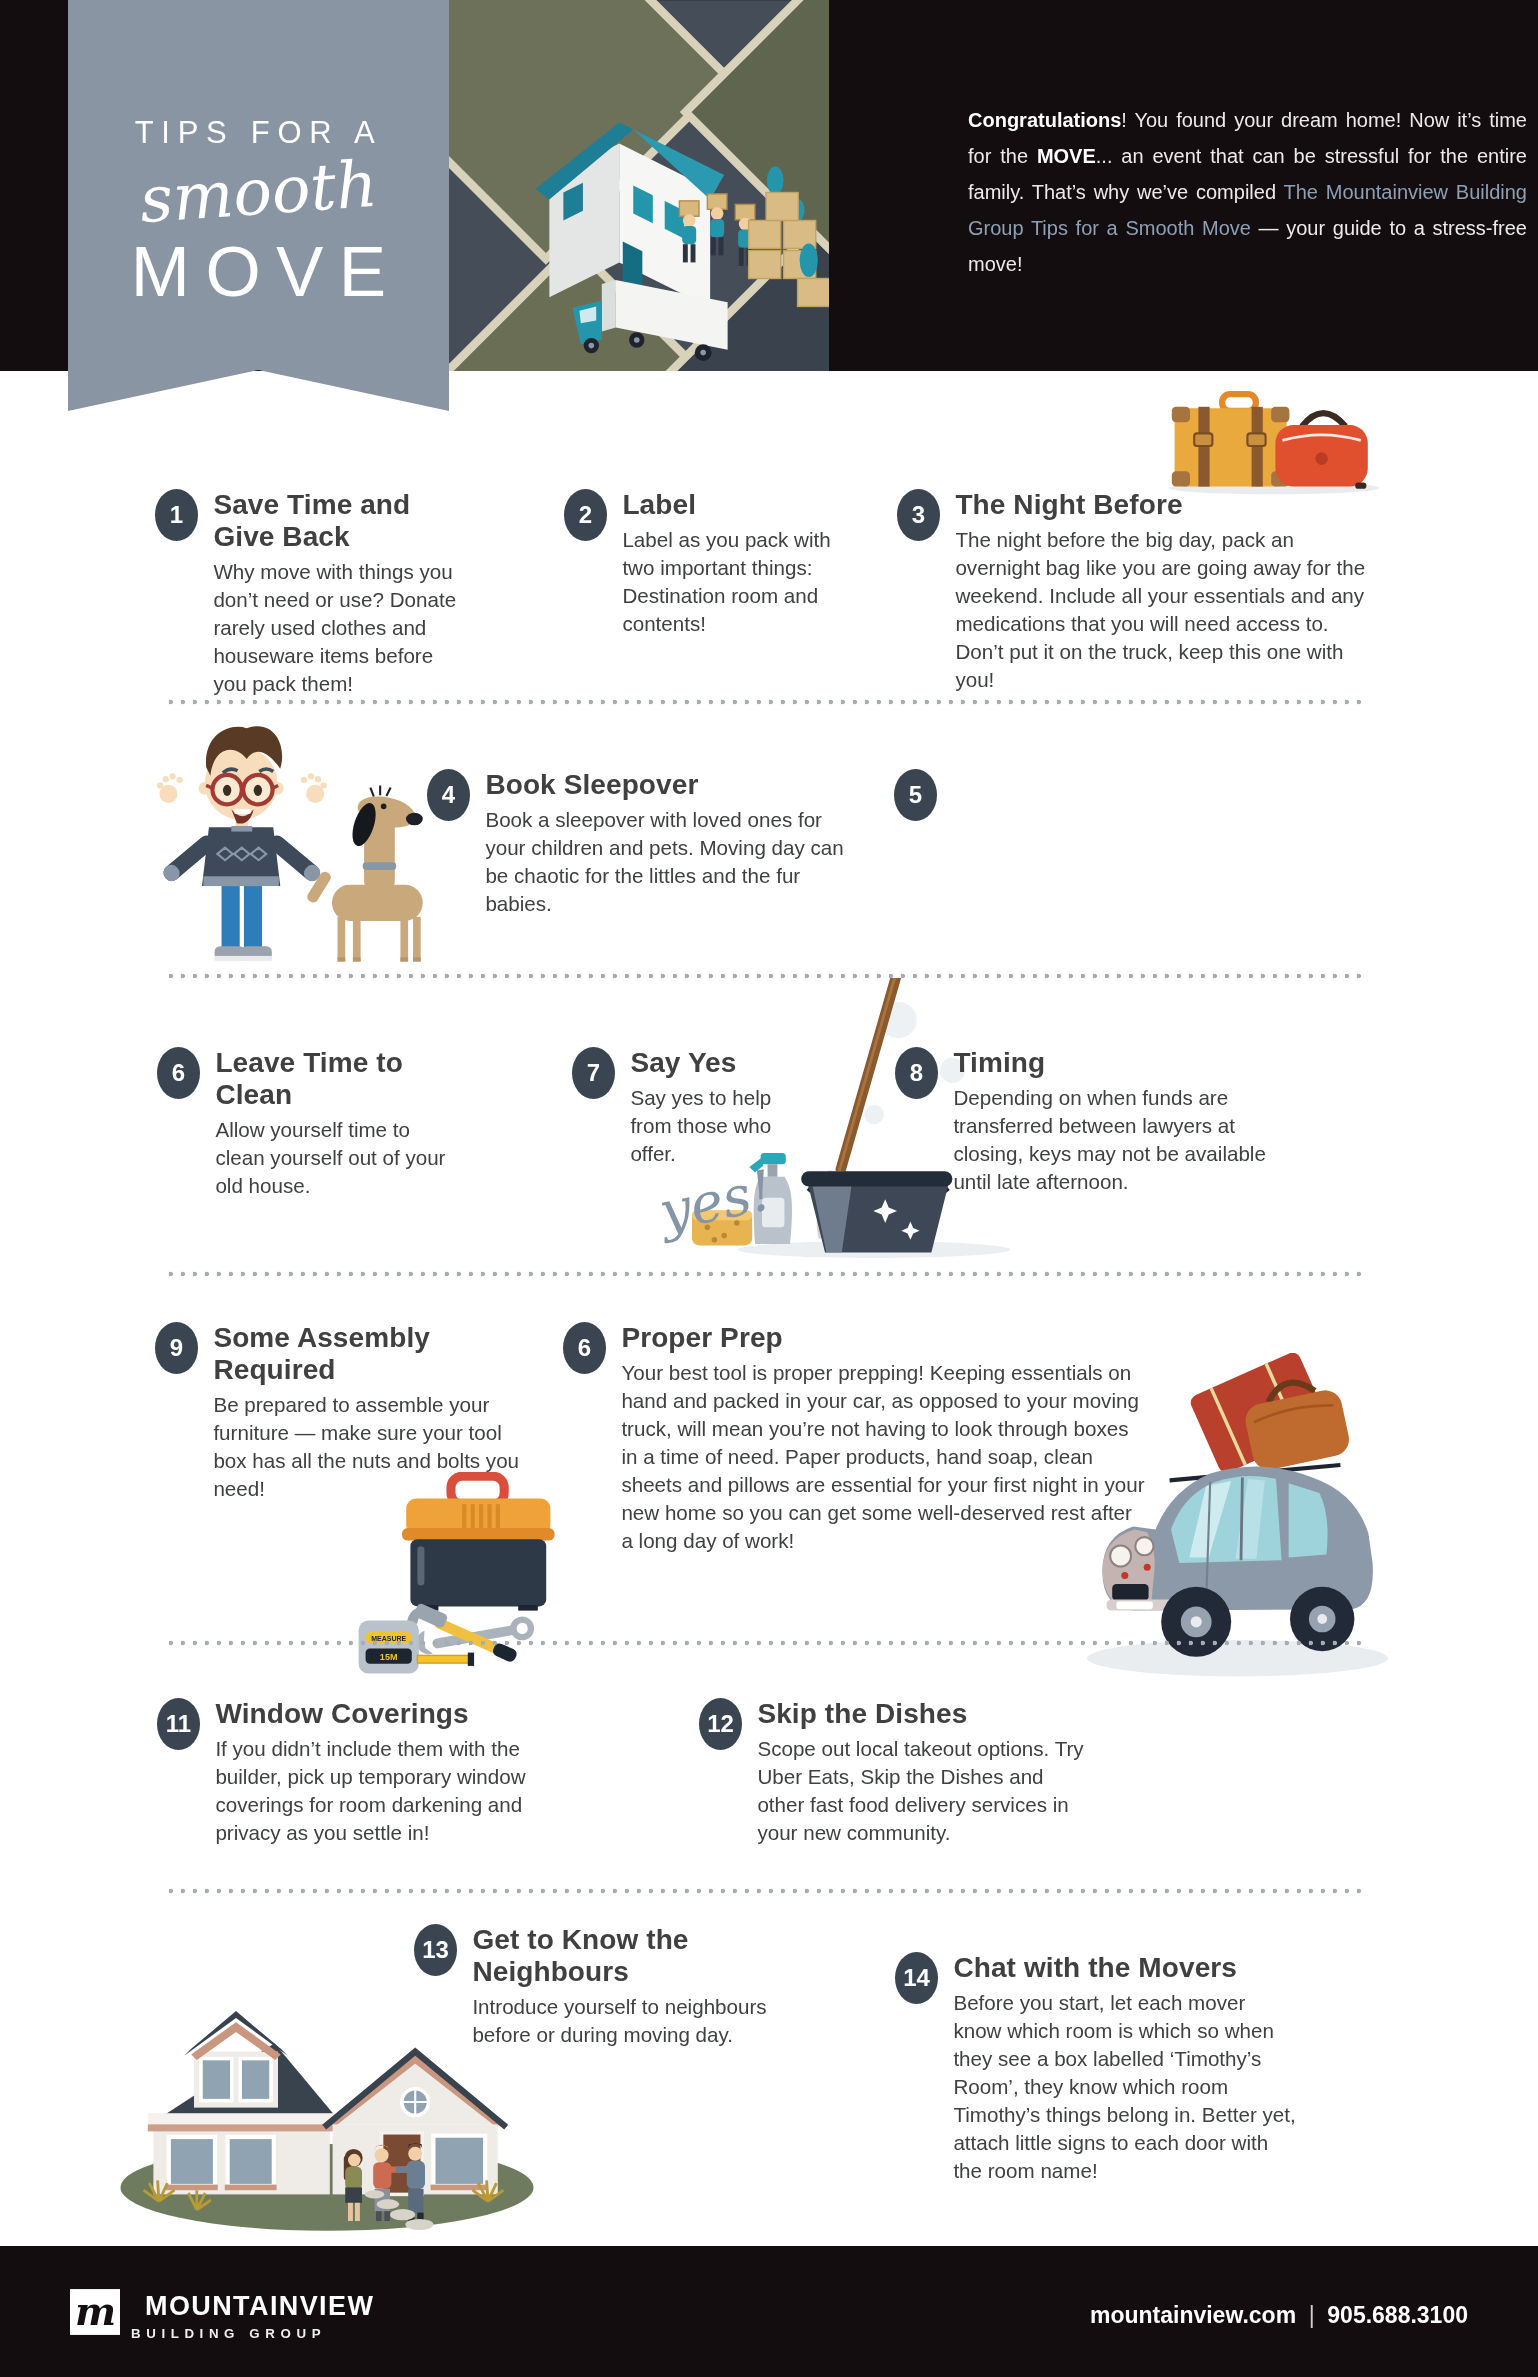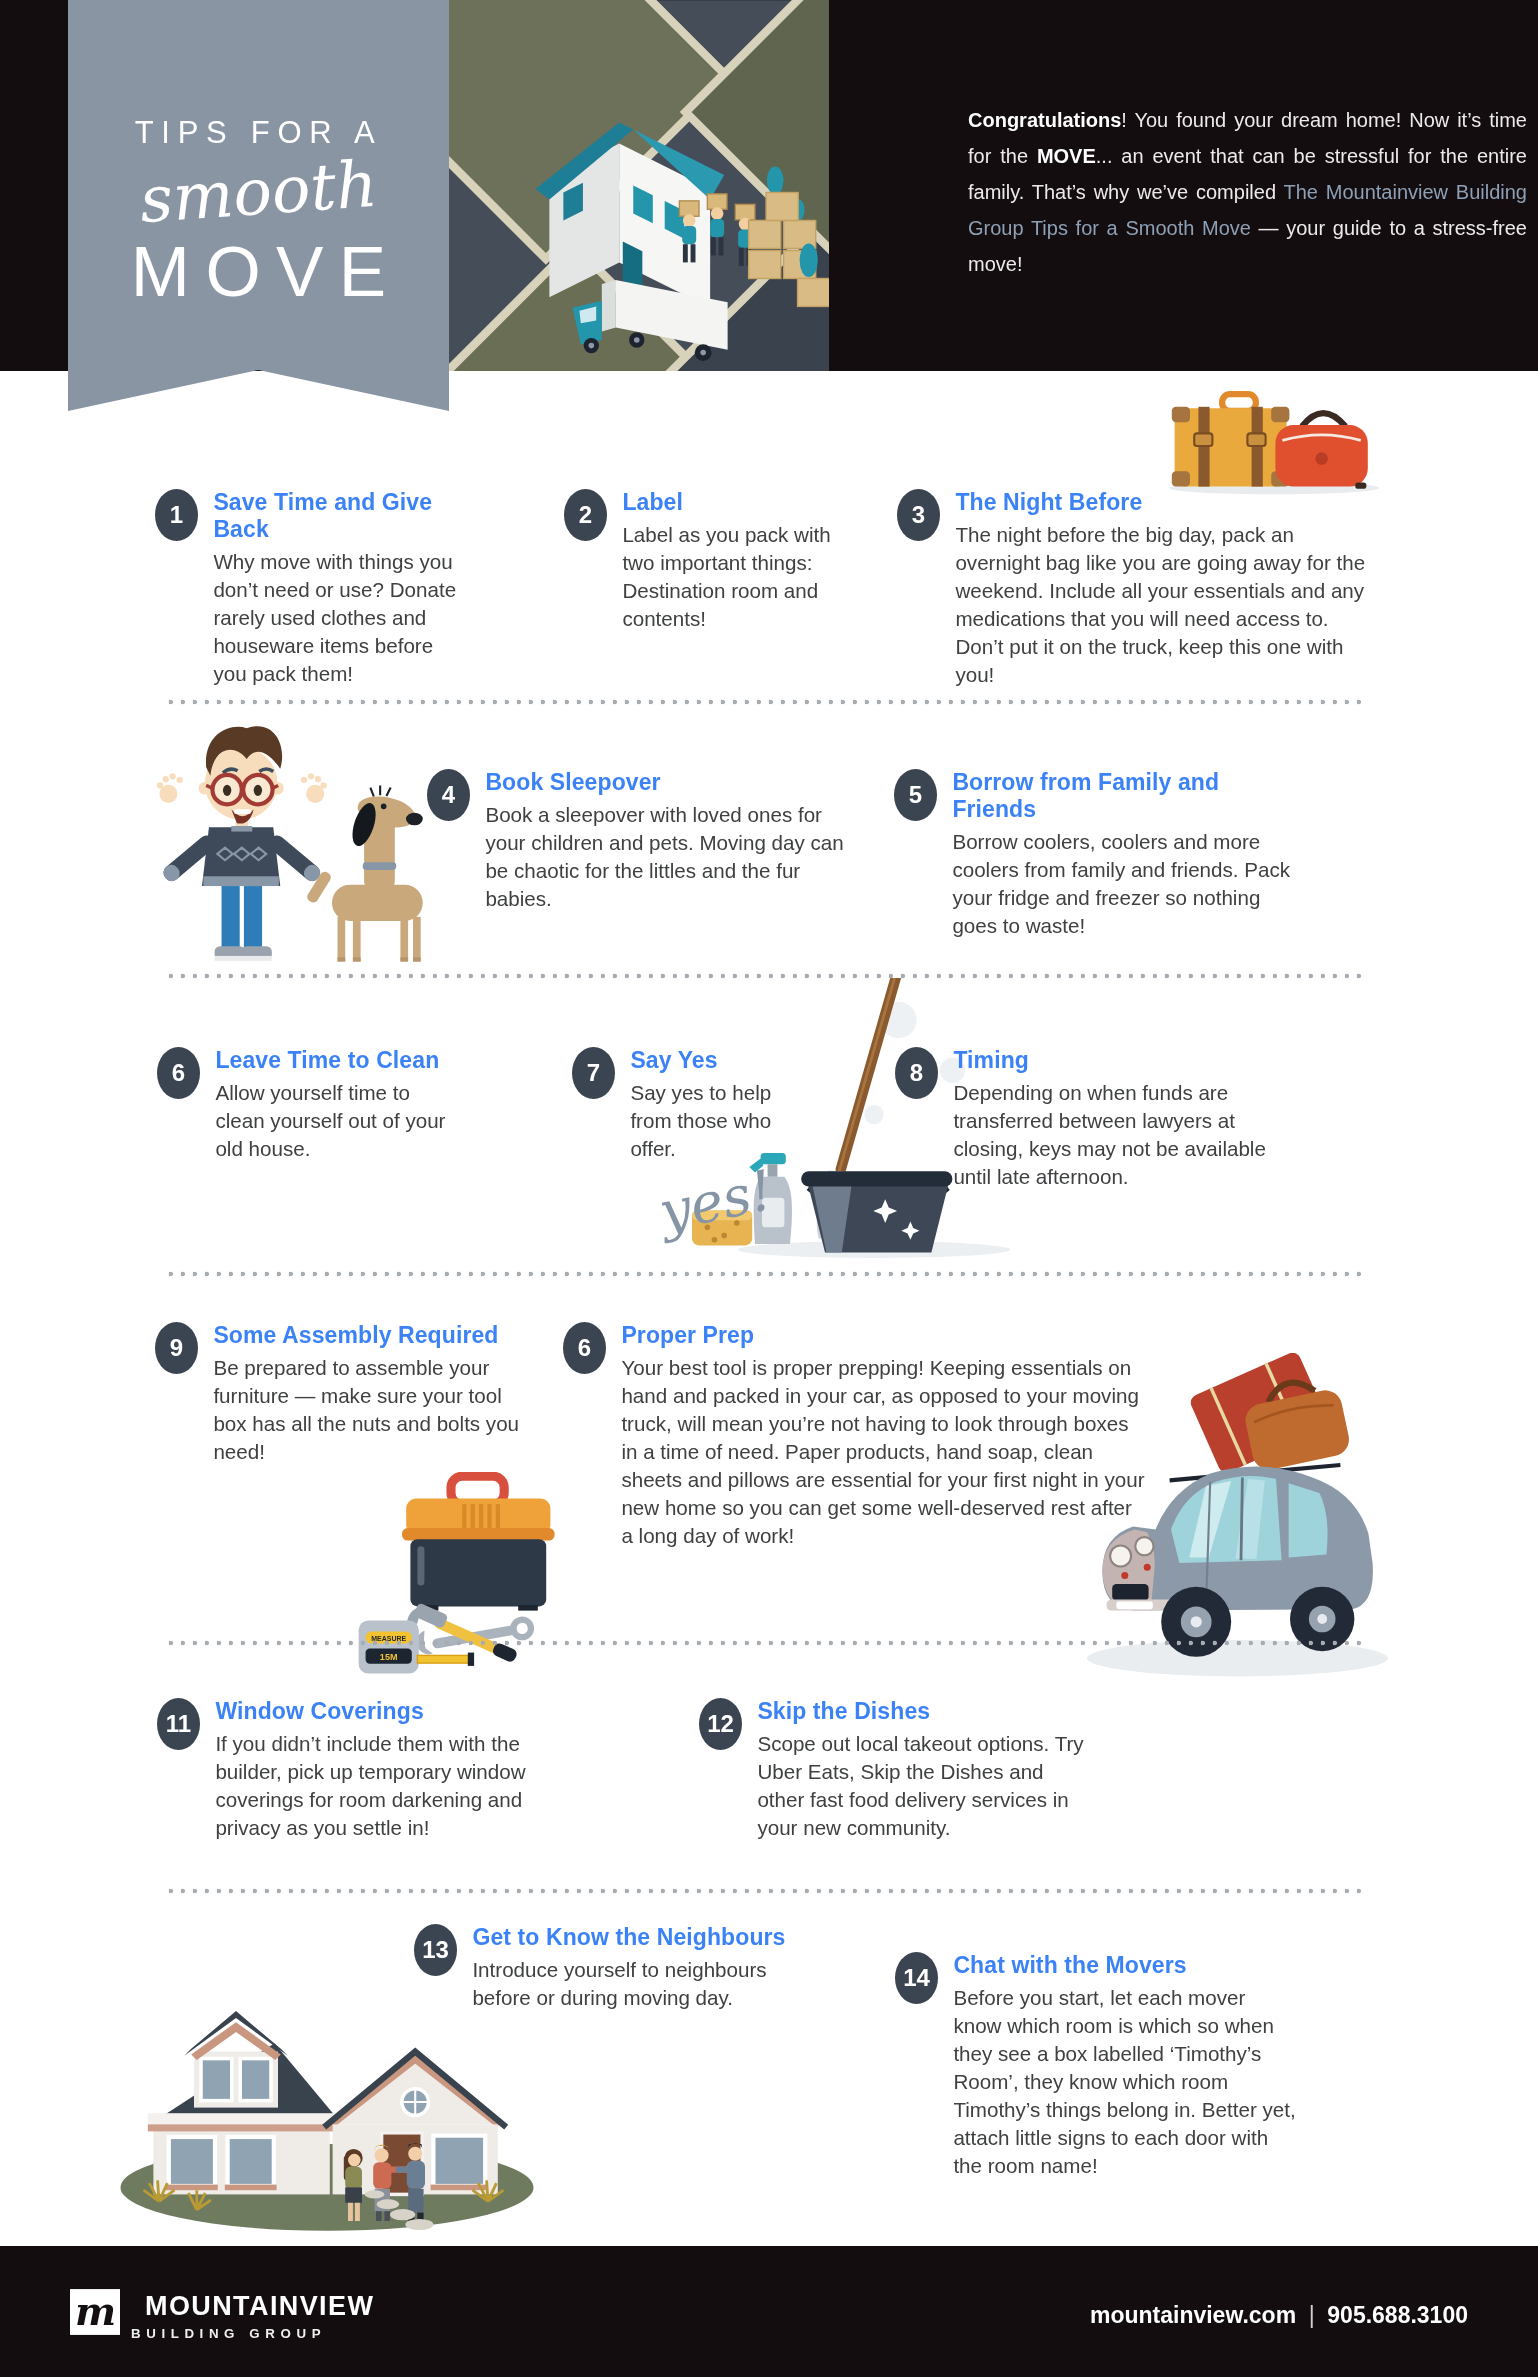--- a/index.html
+++ b/index.html
@@ -18,21 +18,21 @@
   .scene{position:absolute;left:448px;top:0;width:381px;height:371px;}
   .intro{position:absolute;left:928px;top:102px;width:559px;font-size:20px;line-height:36px;
          color:#eceaea;text-align:justify;margin-left:40px;}
   .intro b{color:#ffffff;}
   .intro .hl{color:#8da0b5;}
 
   
   .tip{position:absolute;display:flex;gap:15.4px;align-items:flex-start;}
   .badge{flex:0 0 auto;width:43px;height:52px;border-radius:50%;background:#3b4551;color:#ffffff;
          font-size:24px;font-weight:bold;display:flex;align-items:center;justify-content:center;}
-  .tip h3{margin:0 0 4.9px 0;font-size:23px;color:#3b82f6;font-weight:bold;letter-spacing:0.1px;}
+  .tip h3{margin:0 0 4.9px 0;font-size:28px;color:#404040;font-weight:bold;letter-spacing:0.1px;}
   .tip p{margin:0;font-size:20.6px;line-height:28px;color:#3f4042;}
 
   .dots{position:absolute;left:168px;width:1196px;height:5.6px;
         background-image:radial-gradient(circle at 2.8px 2.8px,#a7acb2 2.1px,transparent 2.4px);
         background-size:12px 5.6px;background-repeat:repeat-x;}
 
   .illo{position:absolute;}
   .yes-script{position:absolute;left:659px;top:1169px;font-size:55px;color:#8695a6;
               font-family:"DejaVu Serif",serif;font-style:italic;transform:rotate(-12deg);}
 
@@ -428,24 +428,20 @@
 <div class="tip" style="left:427px;top:769px;width:431px;">
   <div class="badge">4</div>
   <div>
       <h3>Book Sleepover</h3>
   <p>Book a sleepover with loved ones for your children and pets. Moving day can be chaotic for the littles and the fur babies.</p>
     </div>
 </div>
 
 <div class="tip" style="left:894px;top:769px;width:410px;">
   <div class="badge">5</div>
-  <div>
-      <h3>Borrow from Family and Friends</h3>
-  <p>Borrow coolers, coolers and more coolers from family and friends. Pack your fridge and freezer so nothing goes to waste!</p>
-    </div>
 </div>
 
 <div class="dots" style="top:973px;"></div>
 
 <div class="tip" style="left:157px;top:1047px;width:291px;">
   <div class="badge">6</div>
   <div>
       <h3>Leave Time to Clean</h3>
   <p>Allow yourself time to clean yourself out of your old house.</p>
     </div>

